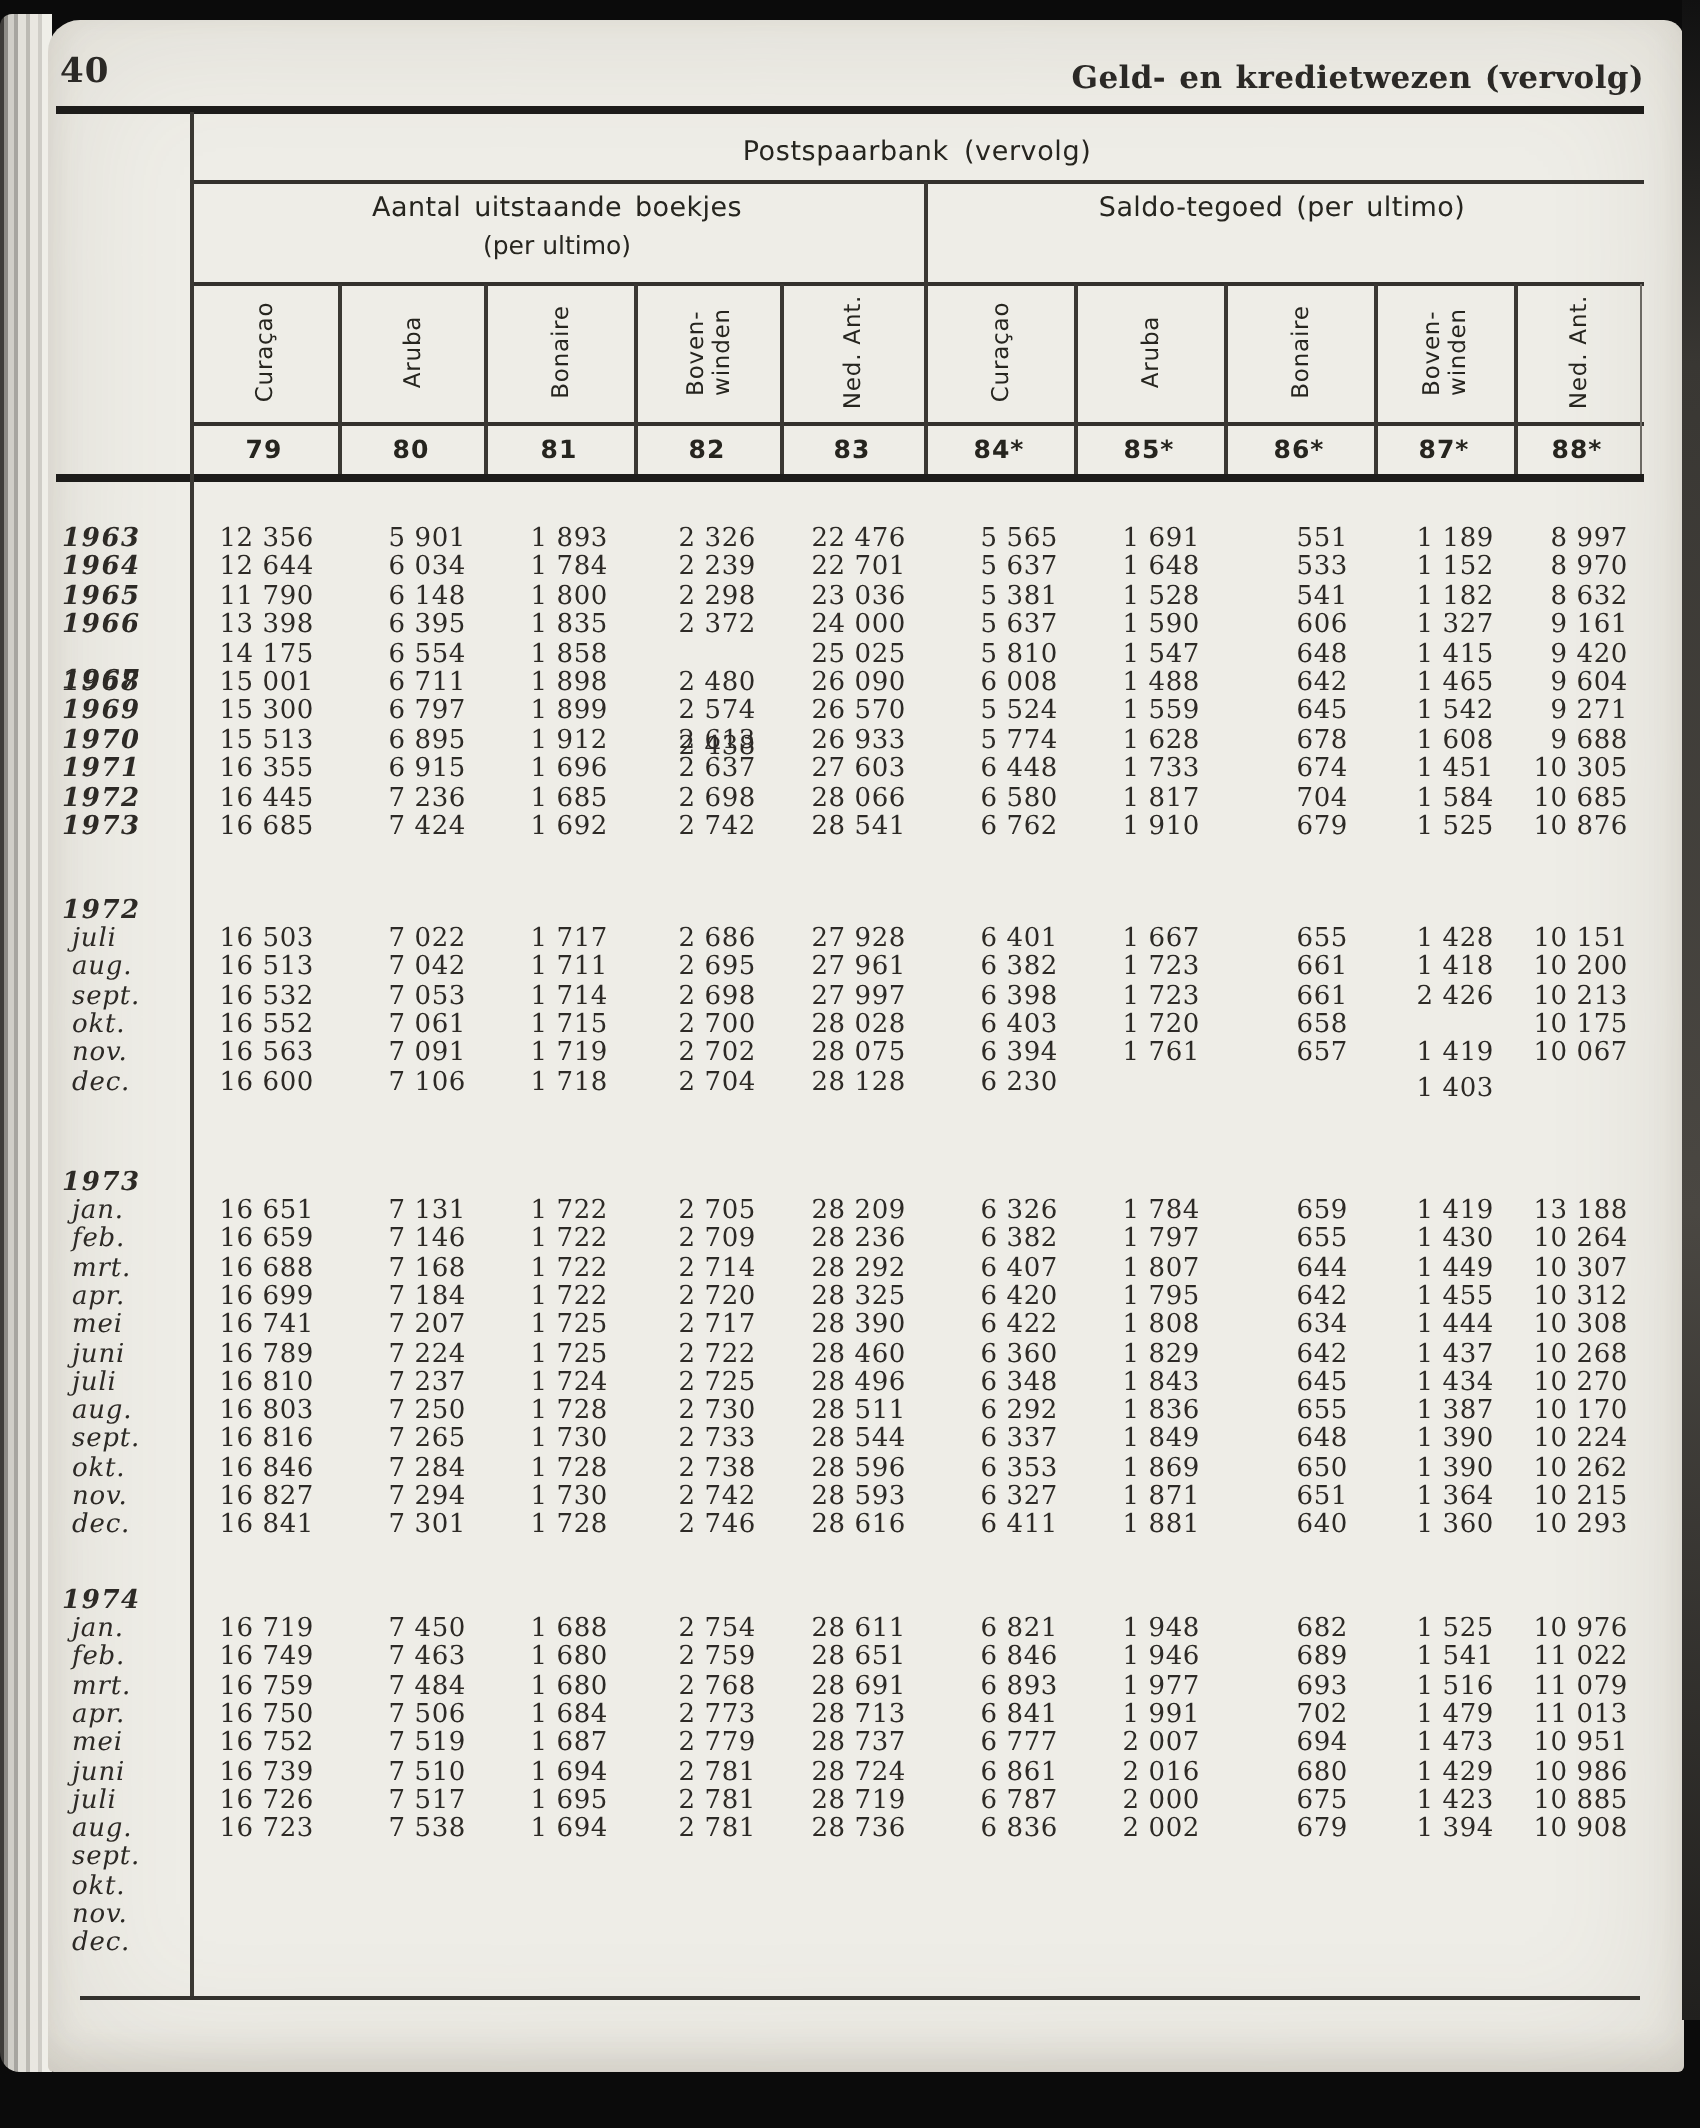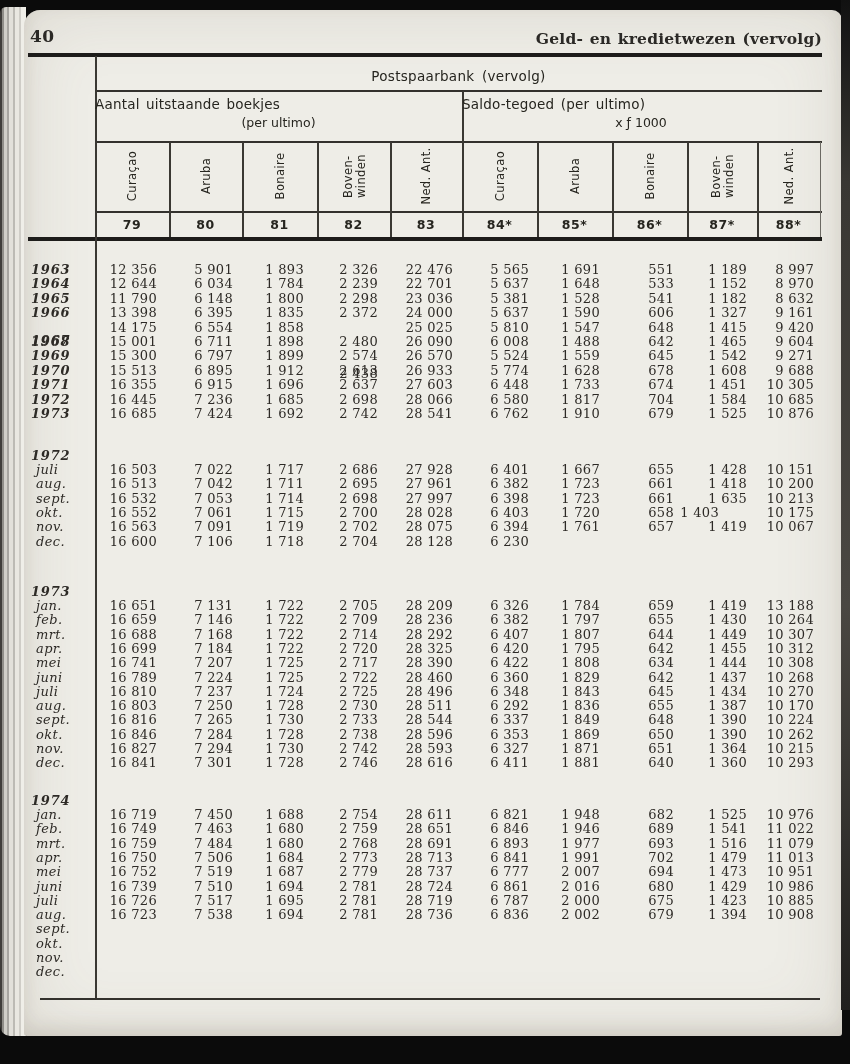--- a/index.html
+++ b/index.html
@@ -28,21 +28,21 @@
   .abs { position:absolute; }
   .hline { position:absolute; background:#33312d; height:1.5px; }
   .vline { position:absolute; background:#3a3833; width:1.5px; }
   .thick { height:3.5px; background:#1d1c1a; }
   .page-number { font-size:17px; font-weight:bold; letter-spacing:.5px; }
   .chapter { font-size:15.5px; font-weight:bold; text-align:right; letter-spacing:.2px; word-spacing:1px; }
   .table-title, .group-title, .group-subtitle {
     font-family:"DejaVu Sans", sans-serif; color:#26251f;
   }
   .table-title { font-size:13.5px; text-align:center; word-spacing:3px; letter-spacing:.3px; }
-  .group-title { font-size:13.5px; letter-spacing:.2px; word-spacing:2px; }
+  .group-title { font-size:13.5px; text-align:center; letter-spacing:.2px; word-spacing:2px; }
   .group-subtitle { font-size:12.5px; text-align:center; margin-top:3px; }
   .col-label {
     position:absolute; font-family:"DejaVu Sans", sans-serif; font-size:11.5px;
     letter-spacing:.4px; line-height:12.5px; white-space:pre-line; text-align:left;
     transform:translate(-50%,-50%) rotate(-90deg); color:#26251f;
   }
   .col-num {
     position:absolute; font-family:"DejaVu Sans", sans-serif; font-size:12.5px;
     font-weight:bold; transform:translateX(-50%); color:#26251f; letter-spacing:.5px;
   }
@@ -93,21 +93,20 @@
         <div class="col-label" style="left:353.5px; top:176px;">Boven-
 winden</div>
         <div class="col-label" style="left:426px; top:176px;">Ned. Ant.</div>
         <div class="col-num" style="left:132px; top:217px;">79</div>
         <div class="col-num" style="left:205.5px; top:217px;">80</div>
         <div class="col-num" style="left:279.5px; top:217px;">81</div>
         <div class="col-num" style="left:353.5px; top:217px;">82</div>
         <div class="col-num" style="left:426px; top:217px;">83</div>
         <div class="abs" style="left:462px; top:96px; width:358px;">
           <div class="group-title">Saldo-tegoed (per ultimo)</div>
-          <div class="group-subtitle">x ƒ 1000</div>
         </div>
         <div class="vline" style="left:537px; top:142px; height:95px;"></div>
         <div class="vline" style="left:612px; top:142px; height:95px;"></div>
         <div class="vline" style="left:687px; top:142px; height:95px;"></div>
         <div class="vline" style="left:757px; top:142px; height:95px;"></div>
         <div class="vline" style="left:820px; top:142px; height:95px; background:#6b6963; width:1px;"></div>
         <div class="col-label" style="left:499.5px; top:176px;">Curaçao</div>
         <div class="col-label" style="left:574.5px; top:176px;">Aruba</div>
         <div class="col-label" style="left:649.5px; top:176px;">Bonaire</div>
         <div class="col-label" style="left:722px; top:176px;">Boven-
@@ -293,34 +292,34 @@
         <div class="row" style="top:491px;">
           <div class="row-label" style="left: 36px;">sept.</div>
           <div class="cell" style="left: 73px;">16 532</div>
           <div class="cell" style="left: 149px;">7 053</div>
           <div class="cell" style="left: 220px;">1 714</div>
           <div class="cell" style="left: 294px;">2 698</div>
           <div class="cell" style="left: 369px;">27 997</div>
           <div class="cell" style="left: 445px;">6 398</div>
           <div class="cell" style="left: 516px;">1 723</div>
           <div class="cell" style="left: 590px;">661</div>
-          <div class="cell" style="left: 663px;">1 635</div>
+          <div class="cell" style="left: 663px;">2 426</div>
           <div class="cell" style="left: 730px;">10 213</div>
         </div>
         <div class="row" style="top:505px;">
           <div class="row-label" style="left: 36px;">okt.</div>
           <div class="cell" style="left: 73px;">16 552</div>
           <div class="cell" style="left: 149px;">7 061</div>
           <div class="cell" style="left: 220px;">1 715</div>
           <div class="cell" style="left: 294px;">2 700</div>
           <div class="cell" style="left: 369px;">28 028</div>
           <div class="cell" style="left: 445px;">6 403</div>
           <div class="cell" style="left: 516px;">1 720</div>
           <div class="cell" style="left: 590px;">658</div>
-          <div class="cell" style="left: 635px;">1 403</div>
+          <div class="cell" style="left: 663px; margin-top: 32px;">1 403</div>
           <div class="cell" style="left: 730px;">10 175</div>
         </div>
         <div class="row" style="top:519px;">
           <div class="row-label" style="left: 36px;">nov.</div>
           <div class="cell" style="left: 73px;">16 563</div>
           <div class="cell" style="left: 149px;">7 091</div>
           <div class="cell" style="left: 220px;">1 719</div>
           <div class="cell" style="left: 294px;">2 702</div>
           <div class="cell" style="left: 369px;">28 075</div>
           <div class="cell" style="left: 445px;">6 394</div>

